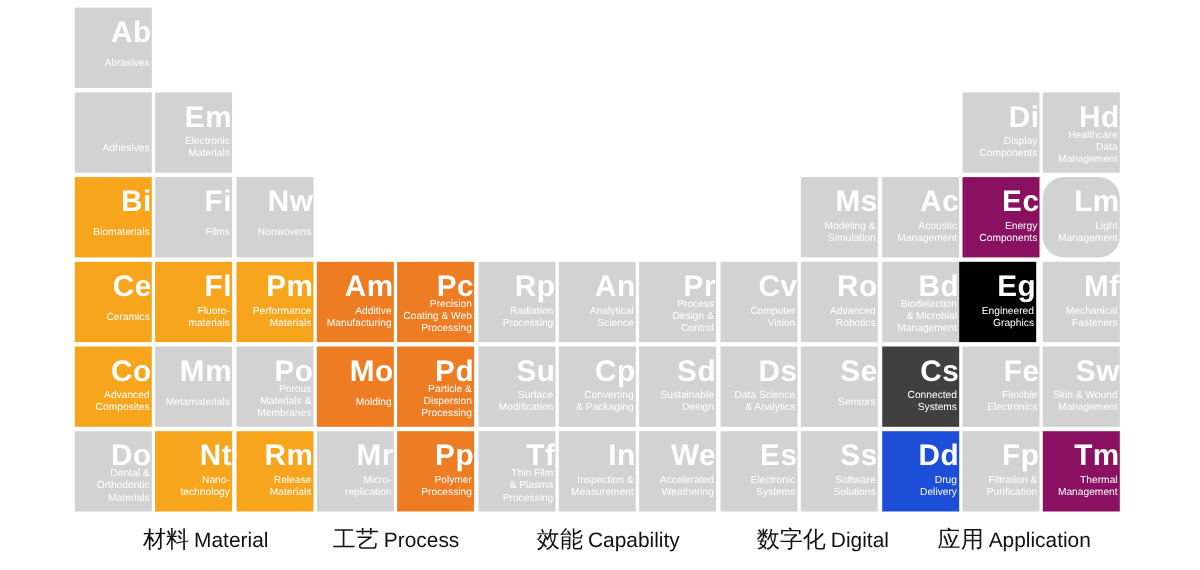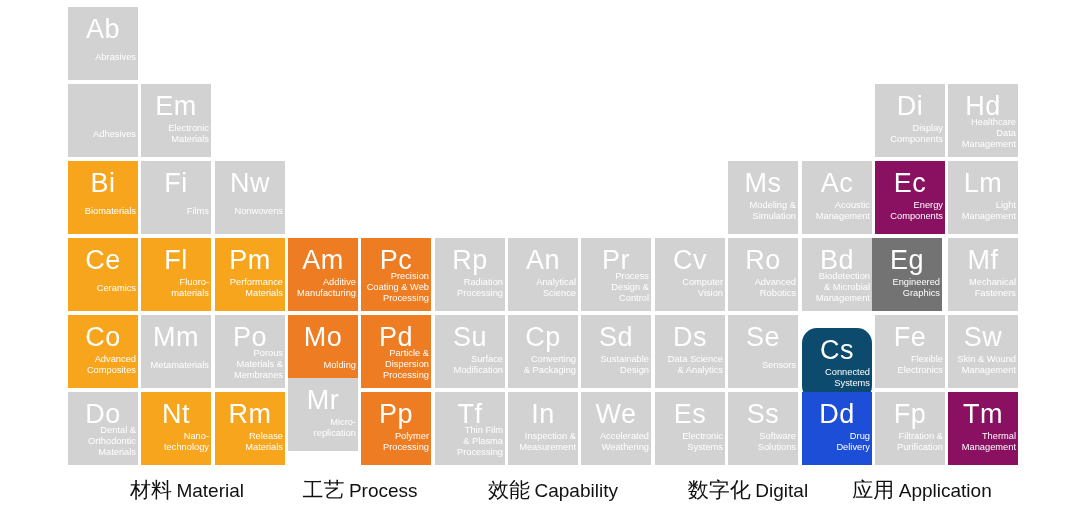--- a/index.html
+++ b/index.html
@@ -6,21 +6,21 @@
   body{
     width:1091px;height:518px;position:relative;overflow:hidden;
     font-family:"Liberation Sans", sans-serif;
   }
   .board{position:absolute;left:0;top:0;width:1091px;height:518px;}
   .tile{
     position:absolute;width:70px;height:73px;box-sizing:border-box;
   }
   .sym{
     position:absolute;top:5px;left:0;right:0;height:35px;line-height:35px;
-    text-align:center;font-size:27px;font-weight:normal;color:#ffffff;letter-spacing:.5px;
+    text-align:right;font-size:27px;font-weight:bold;color:#ffffff;letter-spacing:.5px;
   }
   .lbl{
     position:absolute;left:2px;right:2px;bottom:7px;min-height:32px;
     display:flex;flex-direction:column;justify-content:center;
     text-align:right;font-size:9.3px;line-height:1.18;color:#ffffff;
     white-space:pre-line;font-weight:normal;
   }
   .cats{position:absolute;left:0;top:476px;width:1091px;height:34px;}
   .cat{position:absolute;top:0;transform:translateX(-50%);white-space:nowrap;color:#111111;}
   .cat .zh{font-size:21px;font-family:"Liberation Sans","DejaVu Sans",sans-serif;}
@@ -75,21 +75,21 @@
     <div class="tile" style="left: 802px; top: 161px; background: rgb(210, 210, 210);">
       <div class="sym">Ac</div>
       <div class="lbl">Acoustic
 Management</div>
     </div>
     <div class="tile" style="left: 875px; top: 161px; background: rgb(138, 17, 98);">
       <div class="sym">Ec</div>
       <div class="lbl">Energy
 Components</div>
     </div>
-    <div class="tile" style="left: 948px; top: 161px; background: rgb(210, 210, 210);">
+    <div class="tile" style="left: 948px; top: 161px; background: rgb(210, 210, 210); border-radius: 19px;">
       <div class="sym">Lm</div>
       <div class="lbl">Light
 Management</div>
     </div>
     <div class="tile" style="left: 68px; top: 238px; background: rgb(247, 165, 28);">
       <div class="sym">Ce</div>
       <div class="lbl">Ceramics</div>
     </div>
     <div class="tile" style="left: 141px; top: 238px; background: rgb(247, 165, 28);">
       <div class="sym">Fl</div>
@@ -137,21 +137,21 @@
       <div class="sym">Ro</div>
       <div class="lbl">Advanced
 Robotics</div>
     </div>
     <div class="tile" style="left: 802px; top: 238px; background: rgb(210, 210, 210);">
       <div class="sym">Bd</div>
       <div class="lbl">Biodetection
 &amp; Microbial
 Management</div>
     </div>
-    <div class="tile" style="left: 872px; top: 238px; background: #737373;">
+    <div class="tile" style="left: 872px; top: 238px; background: #000000;">
       <div class="sym">Eg</div>
       <div class="lbl">Engineered
 Graphics</div>
     </div>
     <div class="tile" style="left: 948px; top: 238px; background: rgb(210, 210, 210);">
       <div class="sym">Mf</div>
       <div class="lbl">Mechanical
 Fasteners</div>
     </div>
     <div class="tile" style="left: 68px; top: 315px; background: rgb(247, 165, 28);">
@@ -196,21 +196,21 @@
     </div>
     <div class="tile" style="left: 655px; top: 315px; background: rgb(210, 210, 210);">
       <div class="sym">Ds</div>
       <div class="lbl">Data Science
 &amp; Analytics</div>
     </div>
     <div class="tile" style="left: 728px; top: 315px; background: rgb(210, 210, 210);">
       <div class="sym">Se</div>
       <div class="lbl">Sensors</div>
     </div>
-    <div class="tile" style="left: 802px; top: 328px; background: #0c4a6e; border-radius: 15px;">
+    <div class="tile" style="left: 802px; top: 315px; background: #404040;">
       <div class="sym">Cs</div>
       <div class="lbl">Connected
 Systems</div>
     </div>
     <div class="tile" style="left: 875px; top: 315px; background: rgb(210, 210, 210);">
       <div class="sym">Fe</div>
       <div class="lbl">Flexible
 Electronics</div>
     </div>
     <div class="tile" style="left: 948px; top: 315px; background: rgb(210, 210, 210);">
@@ -227,21 +227,21 @@
     <div class="tile" style="left: 141px; top: 392px; background: rgb(247, 165, 28);">
       <div class="sym">Nt</div>
       <div class="lbl">Nano-
 technology</div>
     </div>
     <div class="tile" style="left: 215px; top: 392px; background: rgb(247, 165, 28);">
       <div class="sym">Rm</div>
       <div class="lbl">Release
 Materials</div>
     </div>
-    <div class="tile" style="left: 288px; top: 378px; background: rgb(210, 210, 210);">
+    <div class="tile" style="left: 288px; top: 392px; background: rgb(210, 210, 210);">
       <div class="sym">Mr</div>
       <div class="lbl">Micro-
 replication</div>
     </div>
     <div class="tile" style="left: 361px; top: 392px; background: rgb(238, 124, 34);">
       <div class="sym">Pp</div>
       <div class="lbl">Polymer
 Processing</div>
     </div>
     <div class="tile" style="left: 435px; top: 392px; background: rgb(210, 210, 210);">

